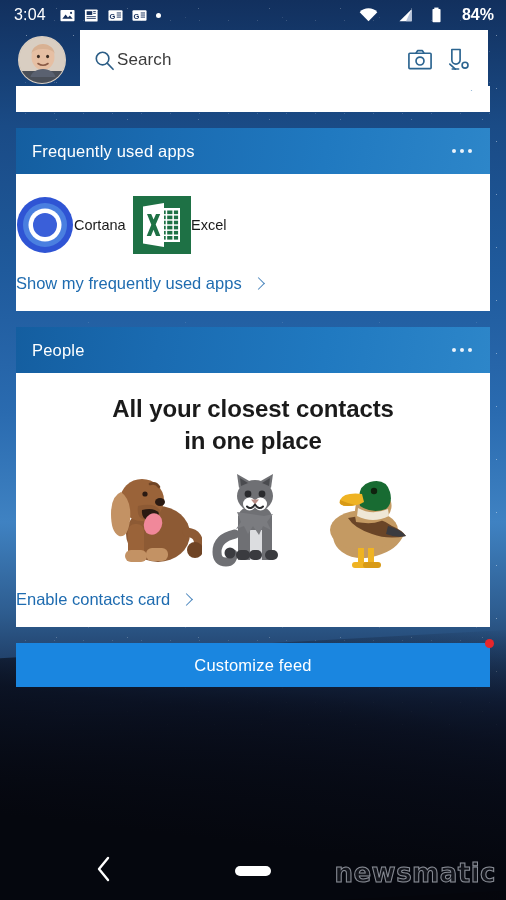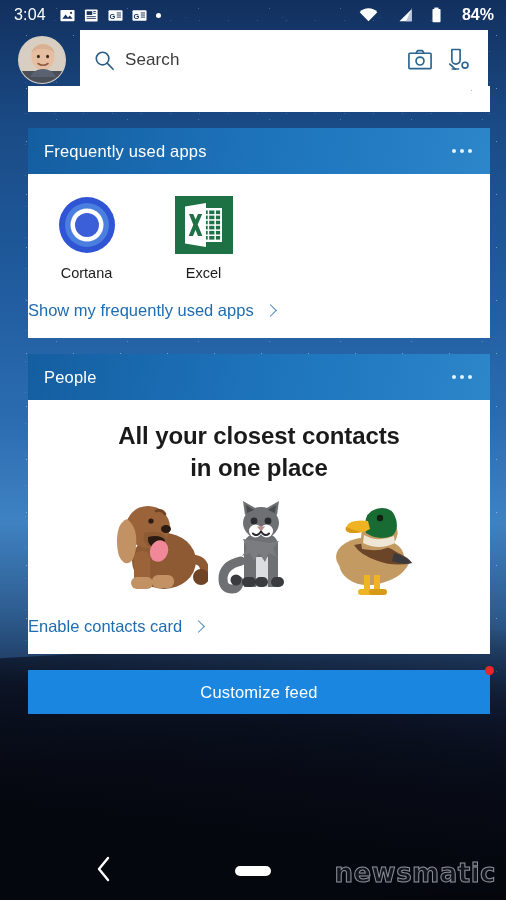--- a/index.html
+++ b/index.html
@@ -108,34 +108,34 @@
     border: 1px solid rgba(255,255,255,.35);
   }
   .searchbox {
     flex: 1;
     height: 60px;
     margin: 0 18px 0 14px;
     background: #ffffff;
     display: flex;
     align-items: center;
     padding: 0 12px 0 14px;
-    gap: 10px;
+    gap: 2px;
   }
   .search-text {
     flex: 1;
     color: #3b3b3b;
     font-size: 17px;
     letter-spacing: .1px;
   }
   .search-actions { display: flex; align-items: center; gap: 16px; padding-right: 6px; }
 
   
   .feed {
     position: absolute;
-    top: 86px; left: 28px; right: 16px;
+    top: 86px; left: 16px; right: 16px;
     z-index: 4;
   }
 
   
   .card-stub {
     background: #ffffff;
     height: 26px;
     position: relative;
     overflow: hidden;
     margin-bottom: 16px;
@@ -173,23 +173,22 @@
   }
 
   
   .app-grid {
     display: flex;
     padding: 22px 0 8px 0;
   }
   .app-tile {
     width: 117px;
     display: flex;
-    flex-direction: column;
-    align-items: center;
-    gap: 11px;
+    flex-direction: row;
+    align-items: center;
   }
   .app-label { font-size: 14.5px; color: #1b1b1b; }
 
   .card-link {
     display: flex;
     align-items: center;
     justify-content: flex-start;
     gap: 12px;
     padding: 12px 18px 18px 0;
     color: #1f6cb0;

